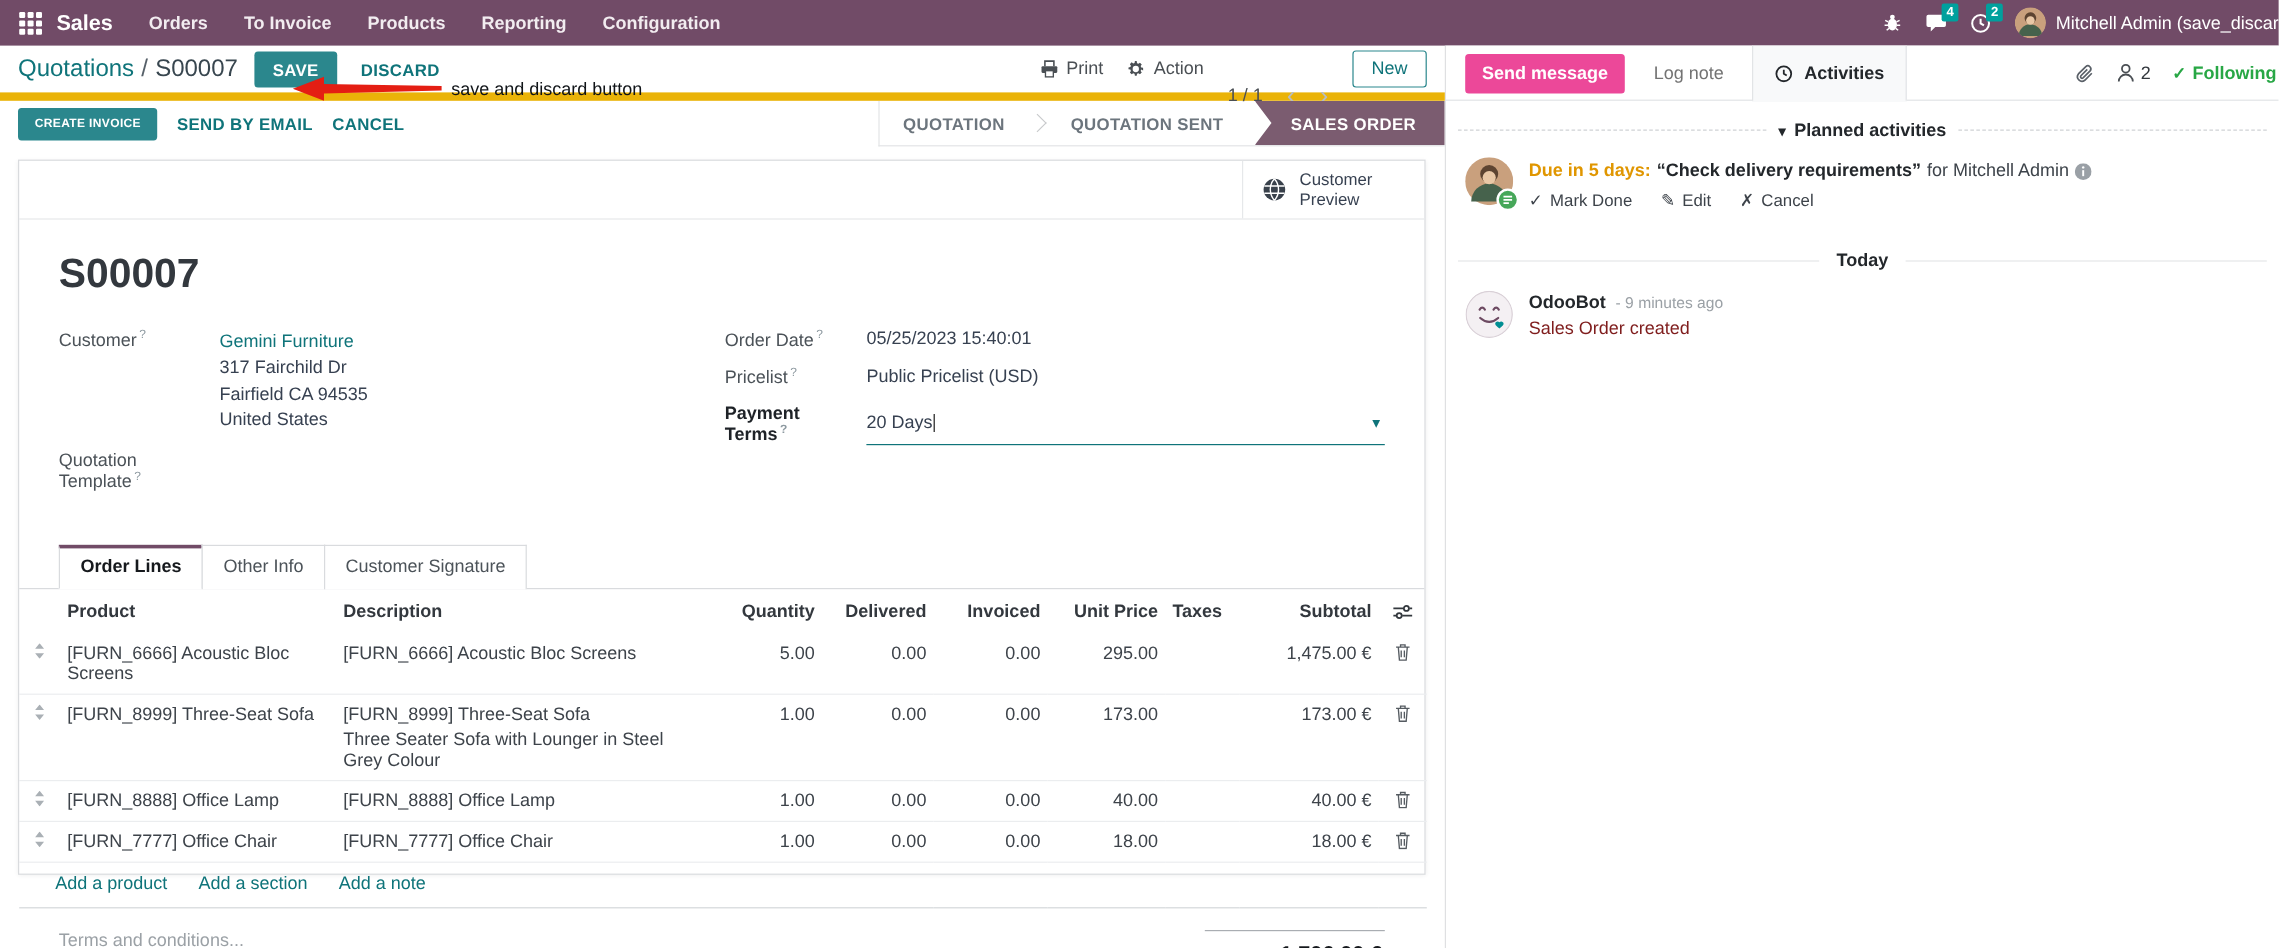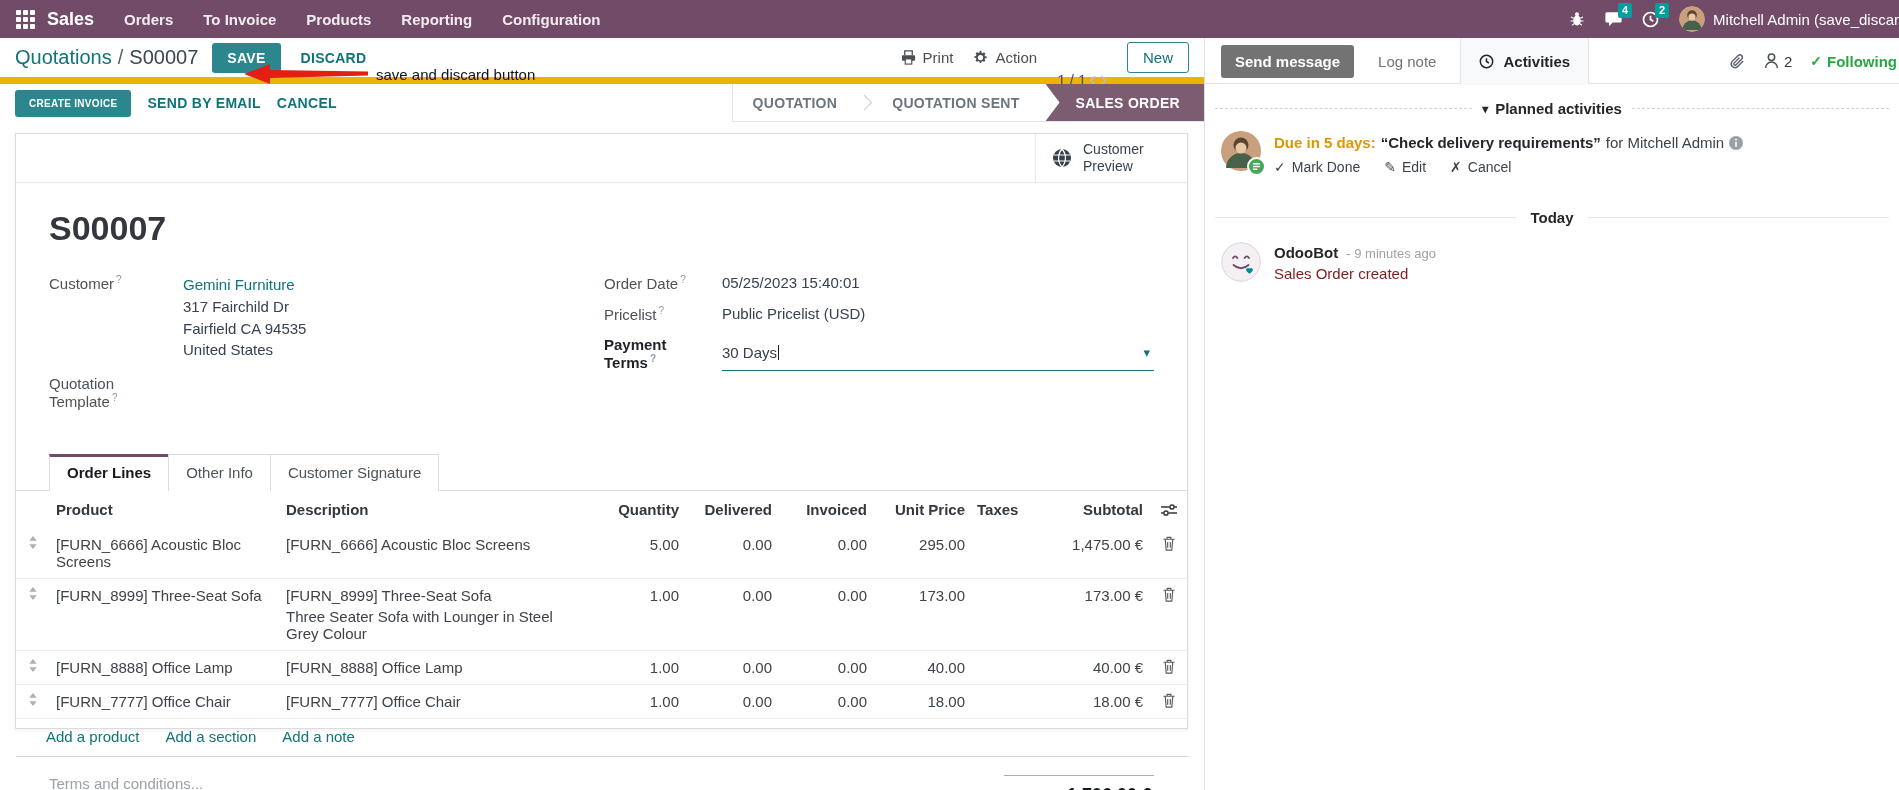--- a/index.html
+++ b/index.html
@@ -37,21 +37,21 @@
   .bc-current { color:#38464f; }
   .btn-save { background:#2b878d; color:#fff; border:none; font-size:14px; font-weight:bold;
     padding:7px 15px; border-radius:3px; margin-left:14px; cursor:pointer; letter-spacing:.3px; }
   .btn-discard { background:none; border:none; color:#0f747a; font-size:14px; font-weight:bold;
     margin-left:20px; cursor:pointer; letter-spacing:.3px; }
   .annotation { position:absolute; left:243px; top:24px; display:flex; align-items:center; gap:7px; }
   .annotation .ann-text { font-size:15px; color:#101418; }
   .ctl-right { margin-left:auto; display:flex; align-items:center; gap:20px;
     font-size:15px; color:#4a4f54; }
   .ctl-item { display:flex; align-items:center; gap:7px; cursor:pointer; }
-  .pager { display:flex; align-items:center; gap:3px;margin-top:44px; }
+  .pager { display:flex; align-items:center; gap:20px;margin-top:44px; }
   .pg-chev { color:#b9bdc1; font-size:22px; line-height:1; cursor:pointer; }
   .btn-new { border:1px solid #2b878d; color:#0f747a; background:#fff; font-size:15px;
     padding:6px 15px; border-radius:3px; cursor:pointer; }
 
   .btn-row { height:38px; display:flex; align-items:stretch; padding-left:15px; }
   .btn-row-left { display:flex; align-items:center; gap:16px; }
   .btn-primary { background:#2b878d; color:#fff; border:none; font-size:10px; font-weight:bold;
     padding:8px 14px; border-radius:3px; cursor:pointer; letter-spacing:.3px; }
   .btn-flat { background:none; border:none; color:#0f747a; font-size:14px; font-weight:bold;
     cursor:pointer; letter-spacing:.3px; }
@@ -114,21 +114,21 @@
   .terms { color:#9ba1a6; font-size:15px; cursor:text; }
   .total-block { margin-left:auto; border-top:1px solid #a9adb2; min-width:150px;
     padding:9px 2px 0 2px; display:flex; align-items:baseline; justify-content:space-between; }
   .total-label { font-size:14px; color:#33383e; }
   .total-value { font-size:18px; font-weight:bold; color:#15181c; }
 
   
   .chatter { flex:1; display:flex; flex-direction:column; background:#fff; overflow:hidden; }
   .chat-top { height:46px; display:flex; align-items:stretch; padding-left:16px; position:relative; }
   .chat-top::after { content:''; position:absolute; left:0; right:0; bottom:0; height:1px; background:#e2e4e6; }
-  .btn-send { align-self:center; background:#737373; color:#fff; border:none; font-size:15px;
+  .btn-send { align-self:center; background:#ec4899; color:#fff; border:none; font-size:15px;
     font-weight:600; padding:8px 14px; border-radius:3px; cursor:pointer; }
   .log-note { align-self:center; margin-left:24px; font-size:15px; font-weight:400; color:#737373; cursor:pointer; }
   .activities-tab { margin-left:24px; display:flex; align-items:center; gap:9px; padding:0 18px;
     border-left:1px solid #e2e4e6; border-right:1px solid #e2e4e6; background:#f8f9fa;
     font-size:15px; font-weight:600; color:#23272b; cursor:pointer; z-index:1; box-shadow:0 1px 0 #f8f9fa; }
   .chat-top-right { margin-left:auto; display:flex; align-items:center; gap:18px; padding-right:2px; }
   .followers { display:flex; align-items:center; gap:5px; font-size:15px; color:#33383e; cursor:pointer; }
   .following { display:flex; align-items:center; gap:5px; font-size:15px; font-weight:600;
     color:#28a745; white-space:nowrap; cursor:pointer; }
   .clip { cursor:pointer; }
@@ -313,21 +313,21 @@
               <span class="flabel"><span>Order Date</span><sup class="help">?</sup></span>
               <span class="fvalue">05/25/2023 15:40:01</span>
             </div>
             <div class="frow">
               <span class="flabel"><span>Pricelist</span><sup class="help">?</sup></span>
               <span class="fvalue">Public Pricelist (USD)</span>
             </div>
             <div class="frow">
               <span class="flabel bold"><span>Payment Terms</span><sup class="help">?</sup></span>
               <span class="pt-field">
-                <span>30 Days</span>
+                <span>20 Days</span>
                   <span class="caret-bar"></span>
                 <span class="dd-caret">▾</span>
               </span>
             </div>
           </div>
         </div>
 
         <div class="tabs">
           <span class="tab active">Order Lines</span>
           <span class="tab">Other Info</span>

